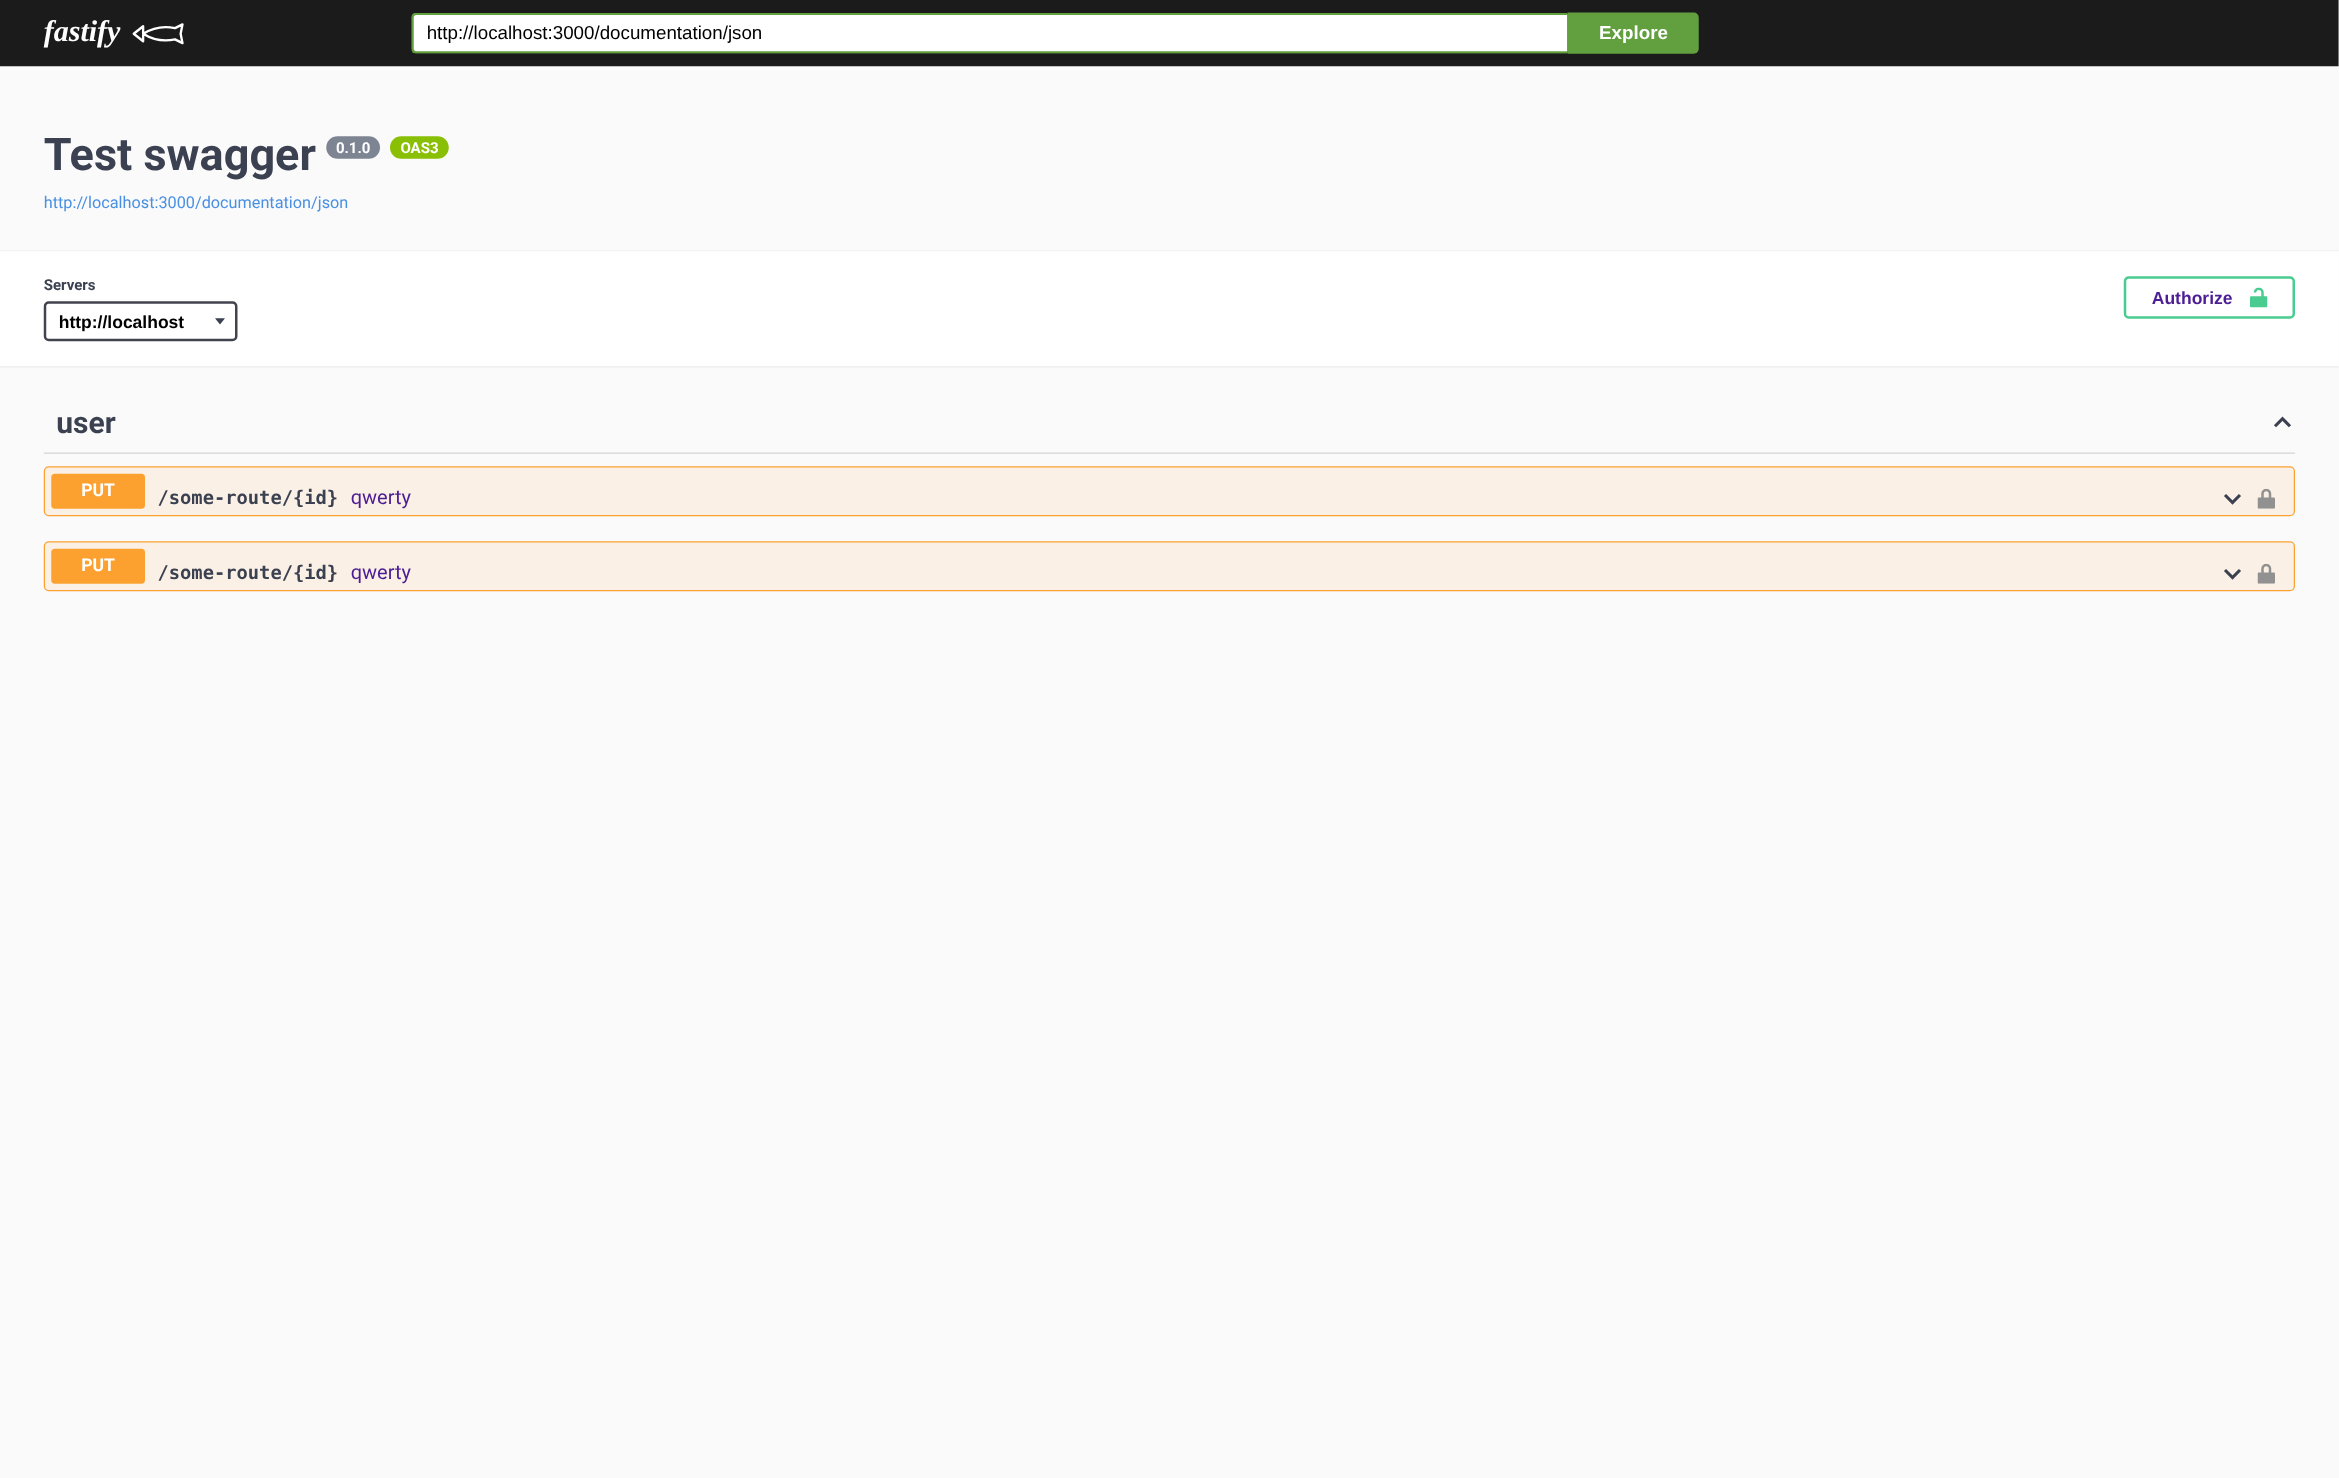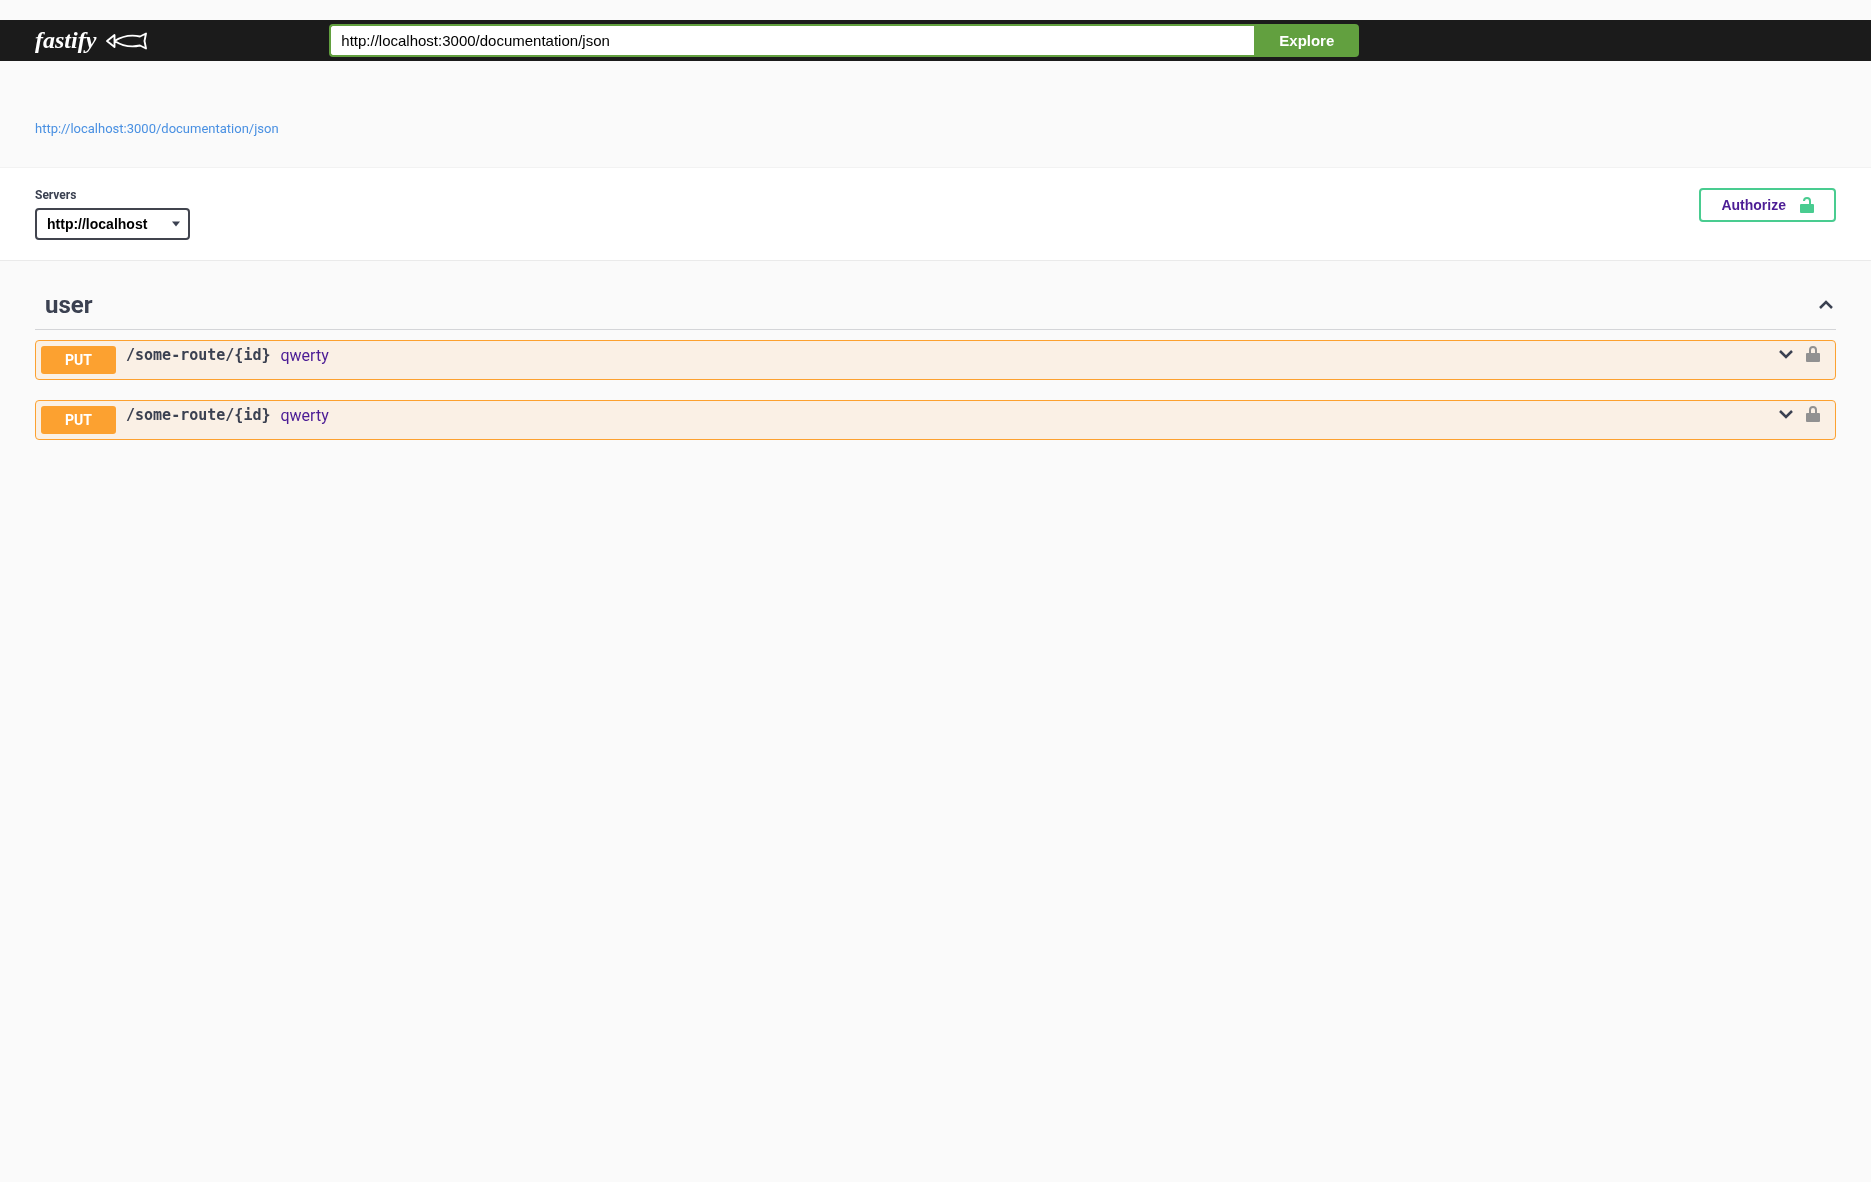--- a/index.html
+++ b/index.html
@@ -1,18 +1,18 @@
 <!DOCTYPE html>
 <html><head>
 <meta charset="utf-8">
 <style>
 * { box-sizing: border-box; margin: 0; padding: 0; }
 body { font-family: -apple-system, BlinkMacSystemFont, "Segoe UI", Roboto, sans-serif; background: #fafafa; color: #3b4151; }
 
-.topbar { background: #1b1b1b; height: 41px; display: flex; align-items: center; padding: 0 35px; gap: 180px; margin-top: 20px; }
+.topbar { background: #1b1b1b; height: 53px; display: flex; align-items: center; padding: 0 35px; gap: 180px; }
 .logo { color: #fff; font-size: 24px; font-style: italic; font-weight: bold; display: flex; align-items: center; gap: 8px; }
 .logo-text { font-family: Georgia, serif; font-style: italic; }
 .logo-fish { width: 45px; height: 24px; }
 .topbar-form { display: flex; flex: 1; max-width: 1030px; }
 .topbar-input { flex: 1; height: 33px; border: 2px solid #62a03f; border-right: none; border-radius: 4px 0 0 4px; padding: 0 10px; font-size: 15px; outline: none; }
 .topbar-btn { background: #62a03f; color: #fff; border: none; padding: 0 25px; font-size: 15px; font-weight: bold; border-radius: 0 4px 4px 0; cursor: pointer; }
 
 .info { padding: 50px 35px 30px; }
 .title-row { display: flex; align-items: flex-start; gap: 8px; }
 .title { font-size: 36px; font-weight: bold; color: #3b4151; }
@@ -28,21 +28,21 @@
 .select-wrap::after { content: ""; position: absolute; right: 10px; top: 50%; transform: translateY(-50%); width: 0; height: 0; border-left: 4px solid transparent; border-right: 4px solid transparent; border-top: 5px solid #3b4151; pointer-events: none; }
 .authorize-btn { border: 2px solid #49cc90; background: #fff; color: #4c1d95; font-size: 14px; font-weight: bold; padding: 7px 20px; border-radius: 4px; cursor: pointer; display: flex; align-items: center; gap: 14px; }
 
 .tags { padding: 20px 35px; }
 .tag { margin-bottom: 20px; }
 .tag-header { display: flex; justify-content: space-between; align-items: center; padding: 10px 0 10px 10px; cursor: pointer; border-bottom: 1px solid rgba(59,65,81,0.2); }
 .tag-name { font-size: 24px; font-weight: bold; color: #3b4151; }
 .tag-toggle { width: 20px; height: 20px; }
 
 .op { margin-top: 10px; border: 1px solid #fca130; border-radius: 4px; background: rgba(252,161,48,0.1); }
-.op-header { display: flex; align-items: flex-start; padding: 5px; cursor: pointer; }
+.op-header { display: flex; align-items: flex-end; padding: 5px; cursor: pointer; }
 .op-method { background: #fca130; color: #fff; font-size: 14px; font-weight: bold; padding: 6px 0; border-radius: 3px; min-width: 75px; text-align: center; margin-right: 10px; }
 .op-path { font-family: "SFMono-Regular", Consolas, monospace; font-size: 15px; font-weight: bold; color: #3b4151; margin-right: 10px; }
 .op-summary { font-size: 16px; color: #4c1d95; flex: 1; }
 .op-right { display: flex; align-items: center; gap: 12px; padding-right: 10px; }
 
 .lock-icon { width: 14px; height: 16px; }
 .chevron { width: 16px; height: 10px; }
 
 svg { display: block; }
 </style>
@@ -56,20 +56,25 @@
       <path d="M4 16 L14 8 L14 24 Z M14 16 Q30 6 48 10 L56 6 L54 16 L56 26 L48 22 Q30 26 14 16"></path>
     </svg>
   </div>
   <form class="topbar-form">
     <input class="topbar-input" value="http://localhost:3000/documentation/json" style="">
     <button class="topbar-btn" type="button">Explore</button>
   </form>
 </div>
 
 <div class="info">
+  <div class="title-row">
+    <h2 class="title">Test swagger</h2>
+    <span class="version-badge">0.1.0</span>
+    <span class="oas-badge">OAS3</span>
+  </div>
   <a href="#" class="spec-link">http://localhost:3000/documentation/json</a>
 </div>
 
 <div class="scheme-section">
   <div>
     <label class="servers-label">Servers</label>
     <div class="select-wrap">
       <select class="servers-select">
         <option>http://localhost</option>
       </select>

